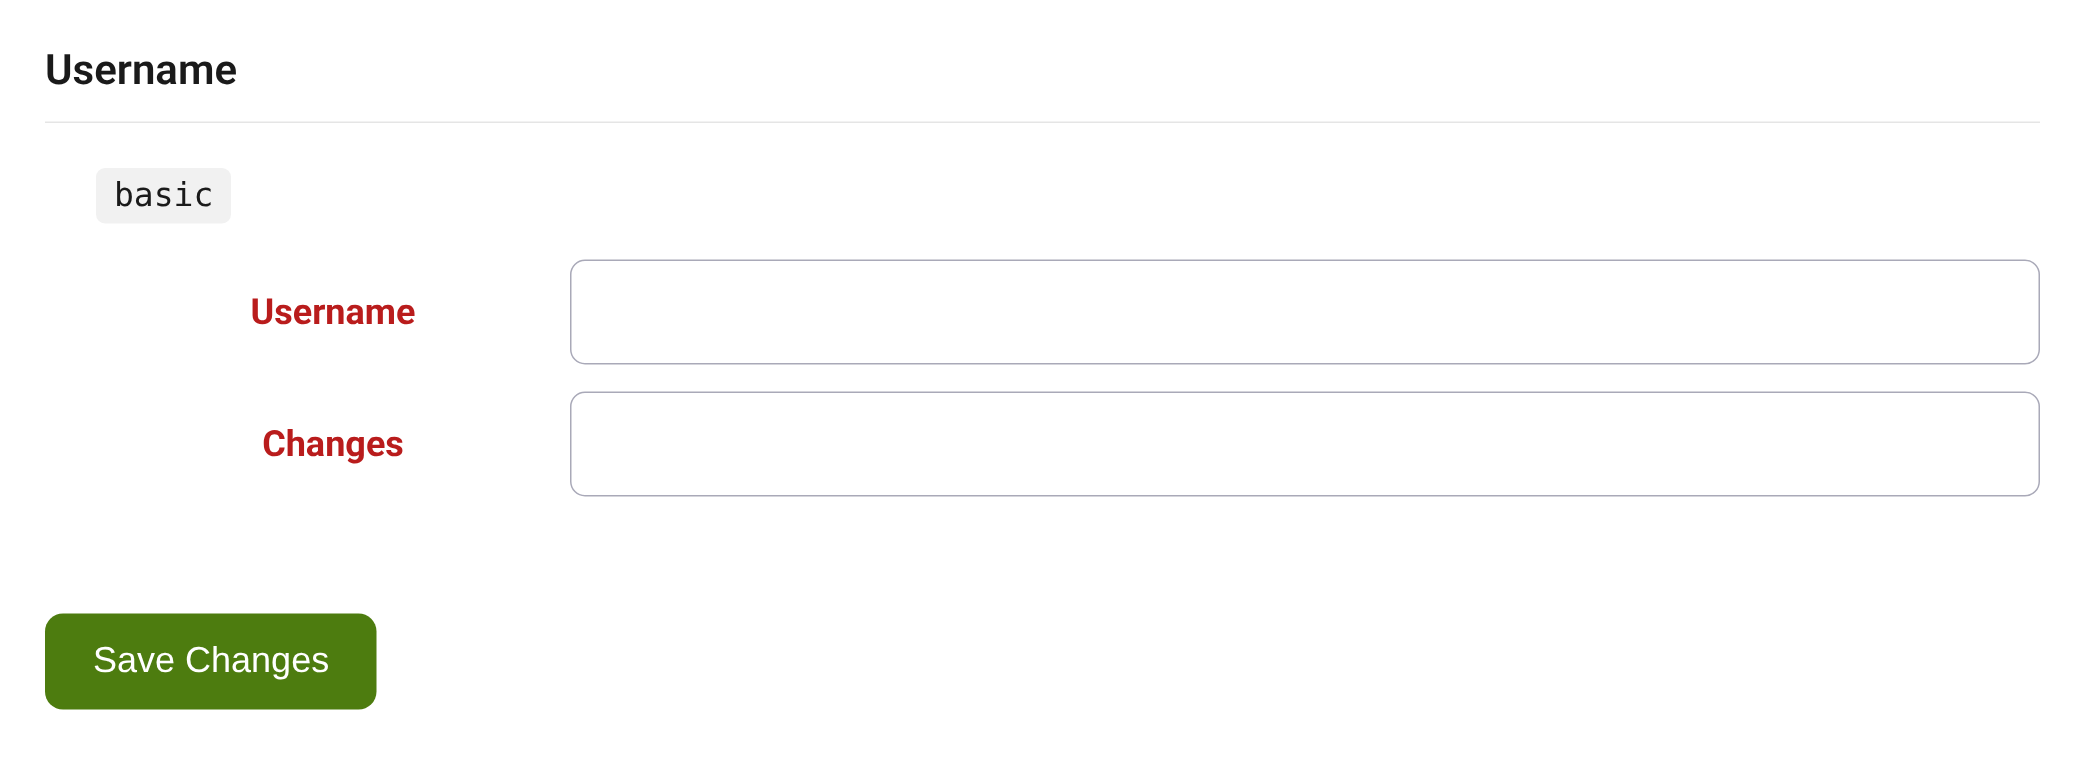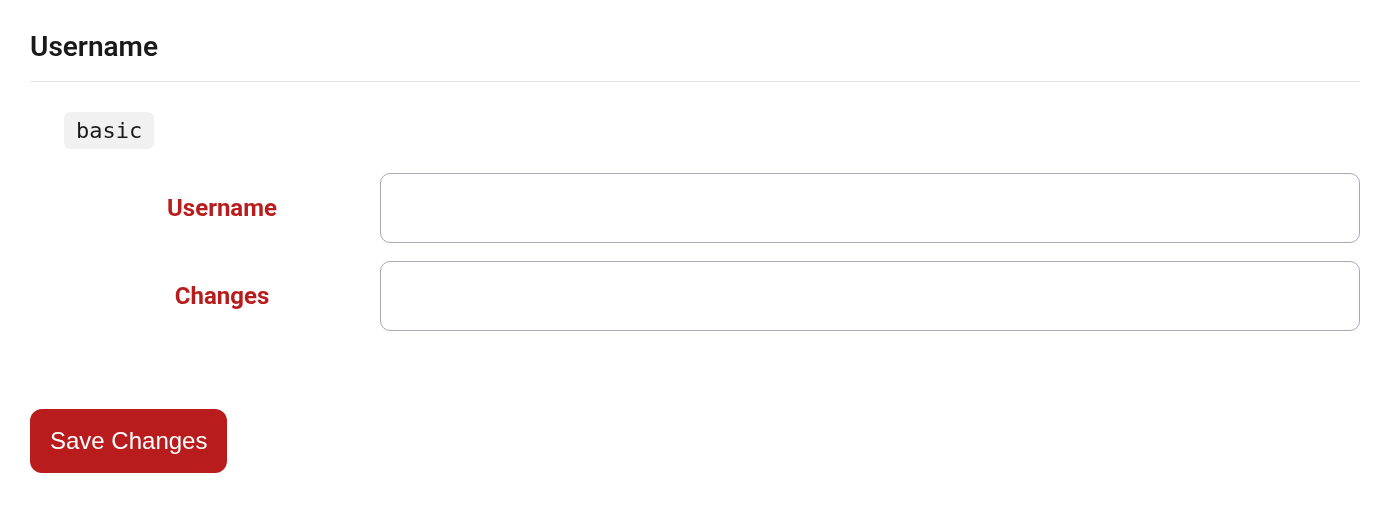--- a/index.html
+++ b/index.html
@@ -61,27 +61,27 @@
       border-radius: 10px;
       font-size: 20px;
       padding: 0 18px;
       background: #ffffff;
       outline: none;
     }
     .button-row {
       margin-top: 78px;
     }
     .save-button {
-      background: #b91c1c;
+      background: #4d7c0f;
       color: #ffffff;
       border: none;
       border-radius: 12px;
       font-size: 24px;
       font-weight: 500;
-      padding: 18px 20px;
+      padding: 18px 32px;
       cursor: pointer;
     }
   </style>
 </head>
 <body>
 
 <div class="section">
   <h2 class="section-title">Username</h2>
   <hr class="divider">
 

